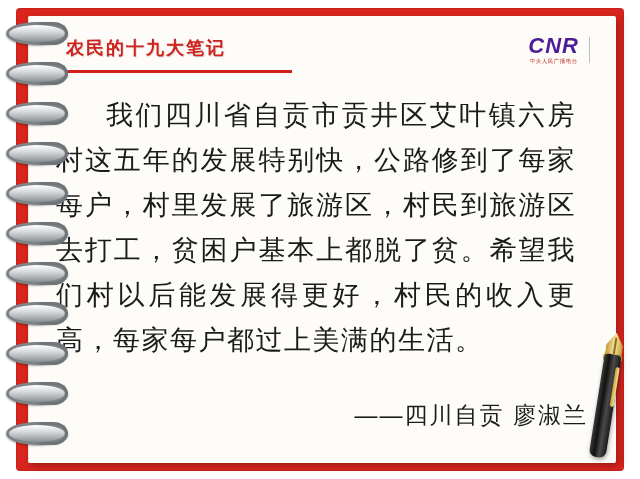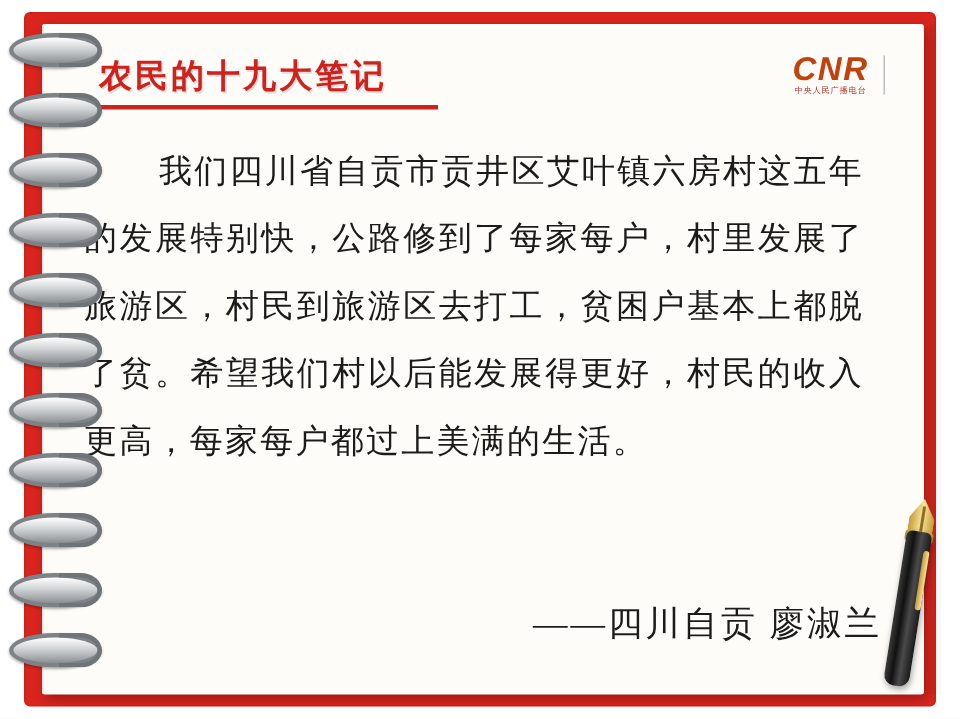--- a/index.html
+++ b/index.html
@@ -101,21 +101,21 @@
     background: transparent;
   }
 
   
   .title {
     position: absolute;
     left: 66px;
     top: 36px;
     font-family: Liberation Serif, serif;
     font-weight: bold;
-    font-size: 22px;
+    font-size: 18px;
     letter-spacing: 2px;
     color: #d0211c;
     text-shadow: 1px 1px 0 rgba(0,0,0,0.12);
     white-space: nowrap;
   }
   .title-underline {
     position: absolute;
     left: 64px;
     top: 70px;
     width: 228px;
@@ -134,21 +134,21 @@
   }
   .cnr-mark {
     text-align: center;
     padding-right: 10px;
   }
   .cnr-text {
     font-family: "Liberation Sans", sans-serif;
     font-weight: bold;
     font-style: italic;
     font-size: 22px;
-    color: #c2410c;
+    color: #4c1d95;
     line-height: 22px;
     letter-spacing: 1px;
   }
   .cnr-sub {
     font-family: "Liberation Sans", sans-serif;
     font-size: 5.5px;
     color: #c03028;
     letter-spacing: 0.5px;
     line-height: 8px;
   }
@@ -166,33 +166,33 @@
     white-space: nowrap;
   }
 
   
   .body-text {
     position: absolute;
     left: 56px;
     top: 92px;
     width: 520px;
     font-family: "DejaVu Serif", serif;
-    font-size: 22px;
+    font-size: 27px;
     line-height: 45px;
     color: #1b1b1b;
     text-indent: 50px;
     letter-spacing: 1.5px;
     text-align: justify;
   }
 
   .signature {
     position: absolute;
     right: 52px;
     top: 400px;
-    font-family: Liberation Serif, serif;
+    font-family: Liberation Sans, sans-serif;
     font-size: 23px;
     color: #1b1b1b;
     letter-spacing: 2px;
     white-space: nowrap;
   }
 
   
   .pen {
     position: absolute;
     right: 18px;

